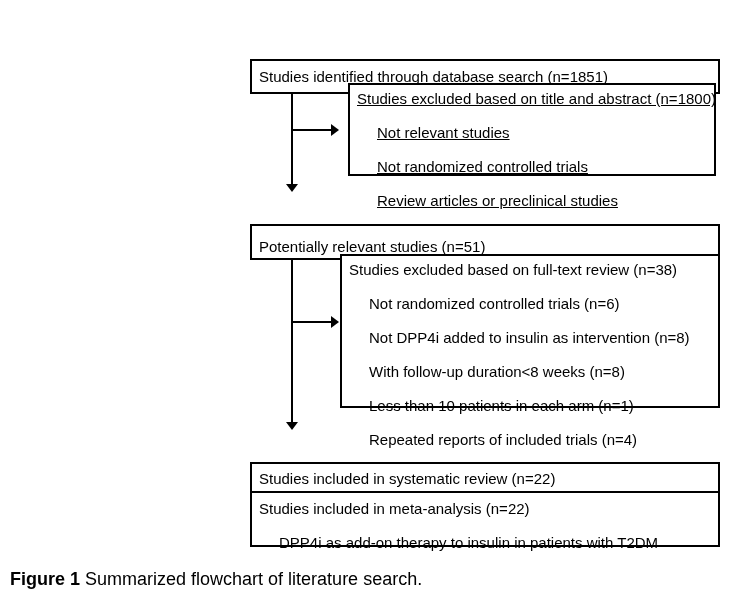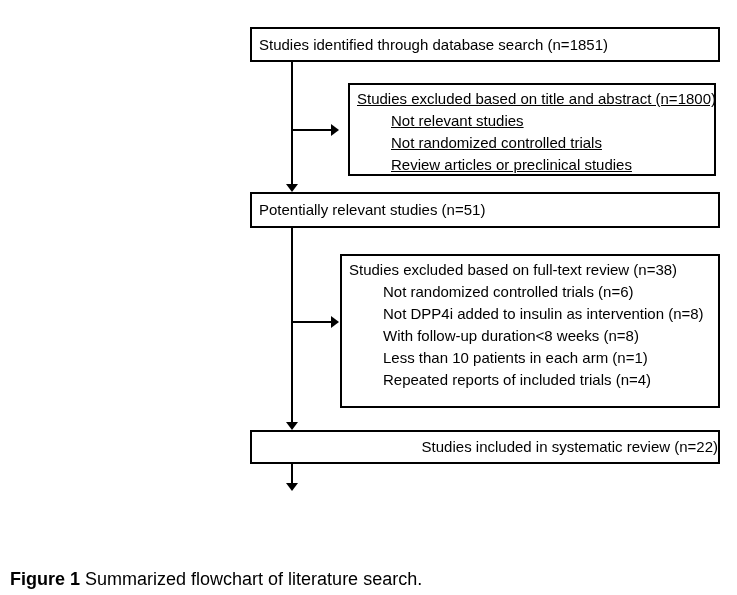--- a/index.html
+++ b/index.html
@@ -24,26 +24,28 @@
   }
   .box .line {
     white-space: nowrap;
     font-size: 15px;
     line-height: 22px;
     color: #000000;
   }
   .box.single {
     display: flex;
     align-items: center;
+    margin-top: 32px;
   }
   .box .title {
     padding-left: 7px;
   }
   .box .item {
-    padding-left: 41px;
+    padding-left: 27px;
+    margin-top: 12px;
   }
   .box.multi {
     padding-top: 3px;
   }
   #arrow-layer {
     position: absolute;
     left: 0;
     top: 0;
     pointer-events: none;
   }
@@ -98,36 +100,40 @@
     <div class="line title">Studies identified through database search (n=1851)</div>
   </div>
 
   <div class="box multi" style="left:348px; top:83px; width:368px; height:93px;text-decoration:underline;">
     <div class="line title">Studies excluded based on title and abstract (n=1800)</div>
     <div class="line item">Not relevant studies</div>
     <div class="line item">Not randomized controlled trials</div>
     <div class="line item">Review articles or preclinical studies</div>
   </div>
 
-  <div class="box single" style="left:250px; top:192px; width:470px; height:36px;">
+  <div class="box single" style="left:250px; top:192px; width:470px; height:36px;align-items:flex-end;">
     <div class="line title">Potentially relevant studies (n=51)</div>
   </div>
 
   <div class="box multi" style="left:340px; top:254px; width:380px; height:154px;">
     <div class="line title">Studies excluded based on full-text review (n=38)</div>
     <div class="line item">Not randomized controlled trials (n=6)</div>
     <div class="line item">Not DPP4i added to insulin as intervention (n=8)</div>
     <div class="line item">With follow-up duration&lt;8 weeks (n=8)</div>
     <div class="line item">Less than 10 patients in each arm (n=1)</div>
     <div class="line item">Repeated reports of included trials (n=4)</div>
   </div>
 
-  <div class="box single" style="left:250px; top:430px; width:470px; height:34px;justify-content:flex-end;">
+  <div class="box single" style="left:250px; top:430px; width:470px; height:34px;">
     <div class="line title">Studies included in systematic review (n=22)</div>
   </div>
 
+  <div class="box multi" style="left:250px; top:491px; width:470px; height:56px; padding-top:5px;">
+    <div class="line title">Studies included in meta-analysis (n=22)</div>
+    <div class="line item">DPP4i as add-on therapy to insulin in patients with T2DM</div>
+  </div>
 
   <div class="caption">
     <span class="cap-label">Figure 1</span>
     <span class="cap-text">Summarized flowchart of literature search.</span>
   </div>
 
 </div>
 
 </body></html>

